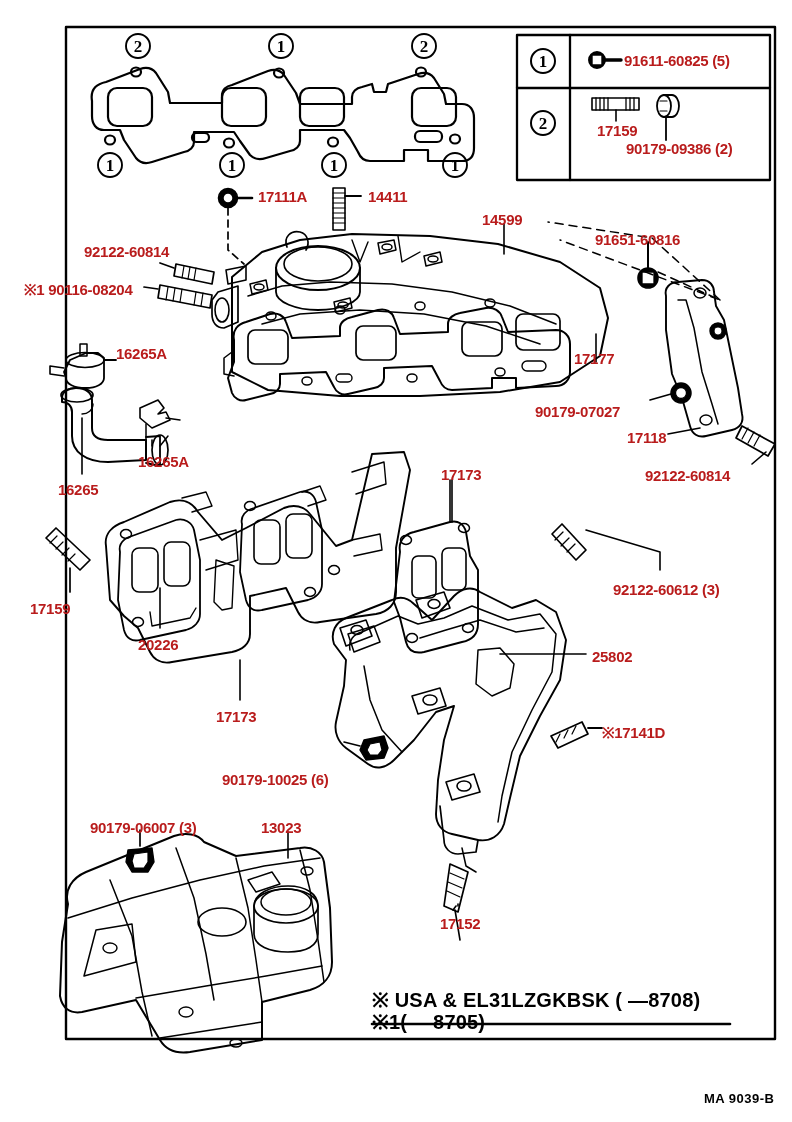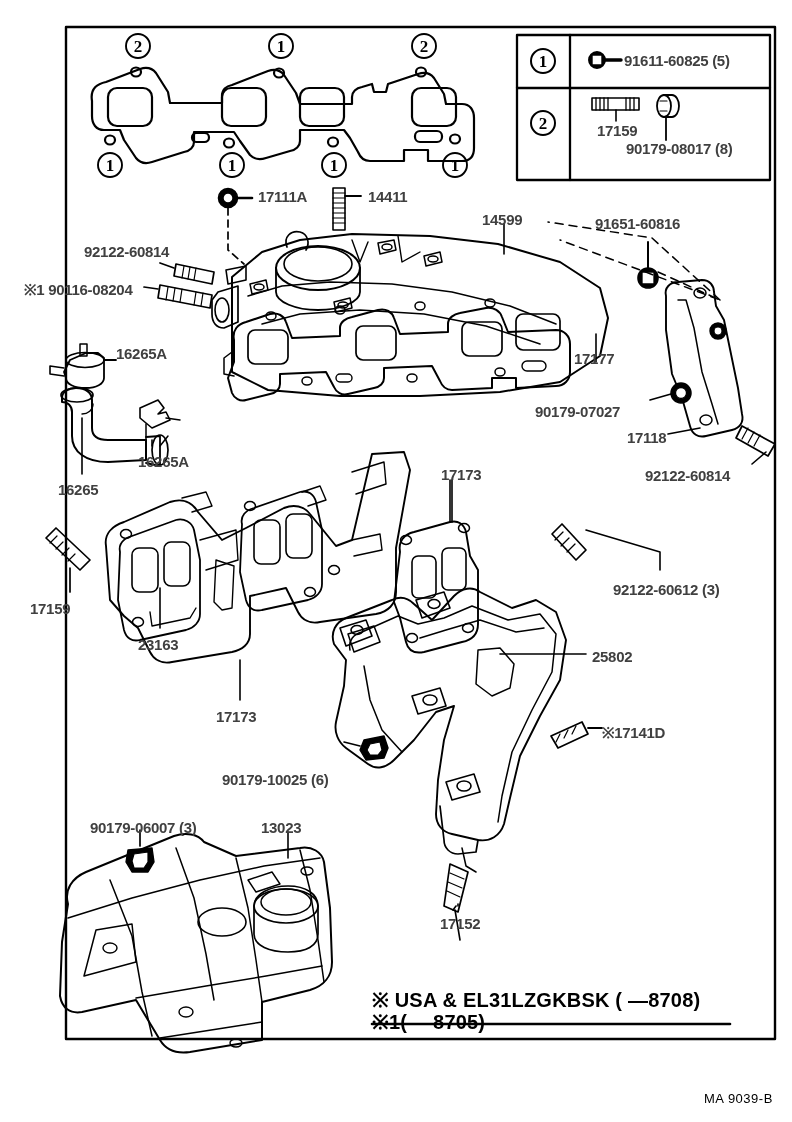--- a/index.html
+++ b/index.html
@@ -1,23 +1,23 @@
 <!DOCTYPE html>
 <html><head>
 <meta charset="utf-8">
 <style>
   html,body{margin:0;padding:0;background:#ffffff;}
   body{width:792px;height:1122px;position:relative;
        font-family:"Liberation Sans",sans-serif;color:#000;overflow:hidden;}
   #sheet{position:absolute;left:0;top:0;width:792px;height:1122px;}
   svg{display:block;}
   .lbl{position:absolute;font-family:"Liberation Sans",sans-serif;
-       font-weight:bold;font-size:15px;letter-spacing:-0.3px;white-space:nowrap;color:#404040;}
+       font-weight:bold;font-size:15px;letter-spacing:-0.3px;white-space:nowrap;color:#b91c1c;}
   .foot{position:absolute;font-weight:bold;font-size:20px;white-space:nowrap;letter-spacing:0.2px;}
-  .code{position:absolute;font-weight:normal;font-size:13px;letter-spacing:0.5px;padding-left:28px;}
+  .code{position:absolute;font-weight:bold;font-size:13px;letter-spacing:0.5px;padding-left:28px;}
 </style>
 </head>
 <body>
 
 <div id="sheet">
 
   <svg width="792" height="1122" viewBox="0 0 792 1122" fill="none" stroke="#000" stroke-width="1.9" stroke-linecap="round" stroke-linejoin="round">
 
     <g>
       <rect x="66" y="27" width="709" height="1012" stroke-width="2.4"></rect>
@@ -542,47 +542,47 @@
 
     <g>
       <line x1="372" y1="1024" x2="730" y2="1024" stroke-width="2.6"></line>
     </g>
   </svg>
 
   <div>
     <div class="lbl" style="left:258px;top:188px">17111A</div>
     <div class="lbl" style="left:368px;top:188px">14411</div>
     <div class="lbl" style="left:482px;top:211px">14599</div>
-    <div class="lbl" style="left:595px;top:215px">91651-60816</div>
+    <div class="lbl" style="left:595px;top:231px">91651-60816</div>
     <div class="lbl" style="left:84px;top:243px">92122-60814</div>
     <div class="lbl" style="left:24px;top:279px">※1 90116-08204</div>
     <div class="lbl" style="left:116px;top:345px">16265A</div>
     <div class="lbl" style="left:574px;top:350px">17177</div>
     <div class="lbl" style="left:535px;top:403px">90179-07027</div>
     <div class="lbl" style="left:138px;top:453px">16265A</div>
     <div class="lbl" style="left:627px;top:429px">17118</div>
     <div class="lbl" style="left:441px;top:466px">17173</div>
     <div class="lbl" style="left:58px;top:481px">16265</div>
     <div class="lbl" style="left:645px;top:467px">92122-60814</div>
     <div class="lbl" style="left:613px;top:581px">92122-60612 (3)</div>
     <div class="lbl" style="left:30px;top:600px">17159</div>
-    <div class="lbl" style="left:138px;top:636px">23163</div>
+    <div class="lbl" style="left:138px;top:636px">20226</div>
     <div class="lbl" style="left:592px;top:648px">25802</div>
     <div class="lbl" style="left:216px;top:708px">17173</div>
     <div class="lbl" style="left:222px;top:771px">90179-10025 (6)</div>
     <div class="lbl" style="left:602px;top:722px">※17141D</div>
     <div class="lbl" style="left:90px;top:819px">90179-06007 (3)</div>
     <div class="lbl" style="left:261px;top:819px">13023</div>
     <div class="lbl" style="left:440px;top:915px">17152</div>
   </div>
 
   <div>
     <div class="lbl" style="left:624px;top:52px">91611-60825 (5)</div>
     <div class="lbl" style="left:597px;top:122px">17159</div>
-    <div class="lbl" style="left:626px;top:140px">90179-08017 (8)</div>
+    <div class="lbl" style="left:626px;top:140px">90179-09386 (2)</div>
   </div>
 
   <div>
     <div class="foot" style="left:372px;top:986px">※  USA &amp;  EL31LZGKBSK (      —8708)</div>
     <div class="foot" style="left:372px;top:1008px">※1(       —8705)</div>
   </div>
 
   <div class="code" style="left:676px;top:1091px">MA 9039-B</div>
 
 </div>

